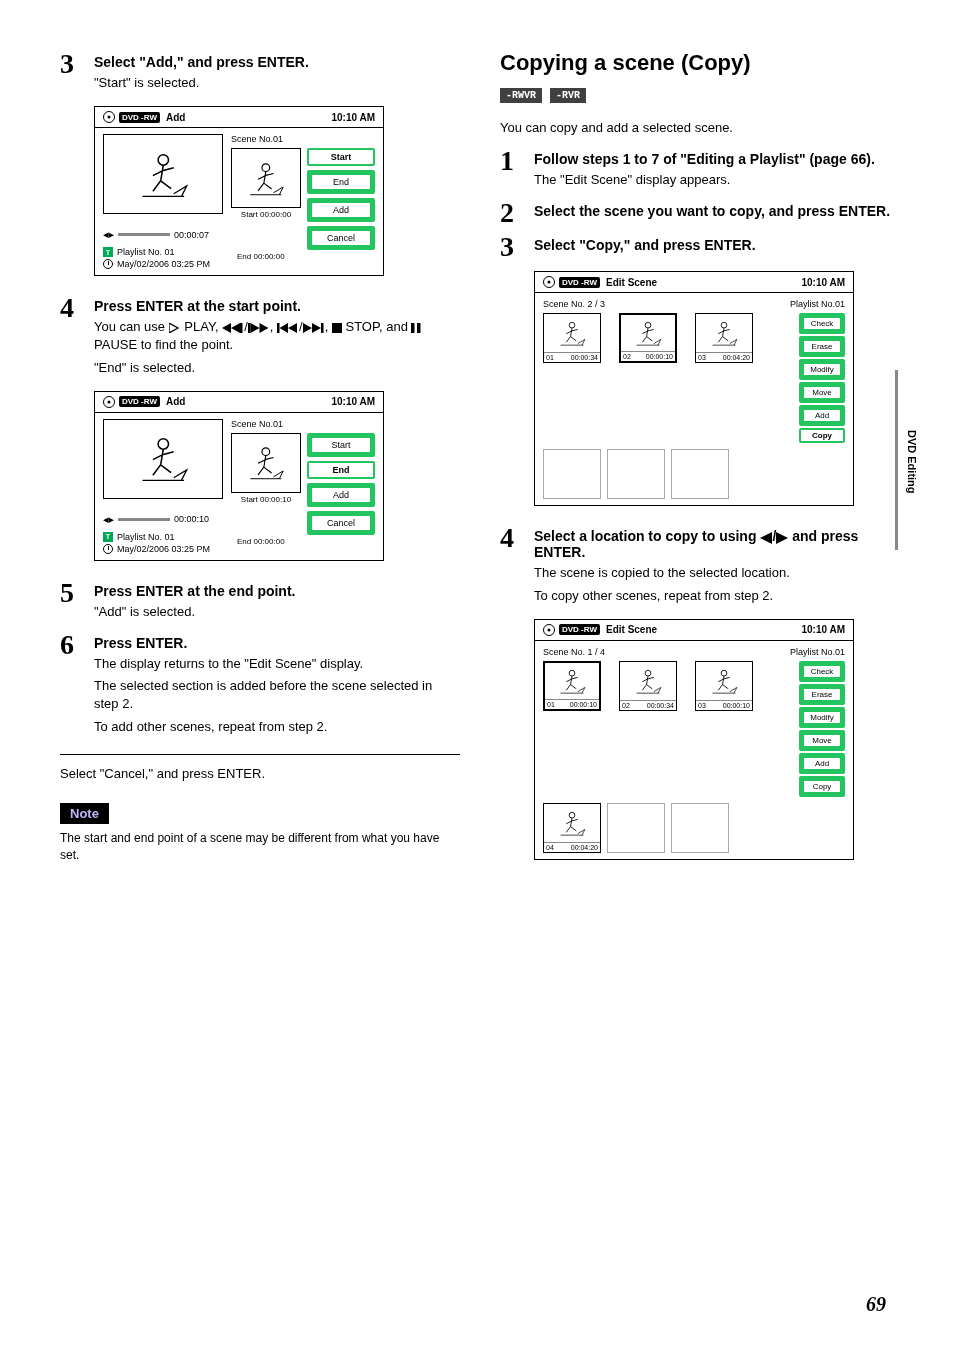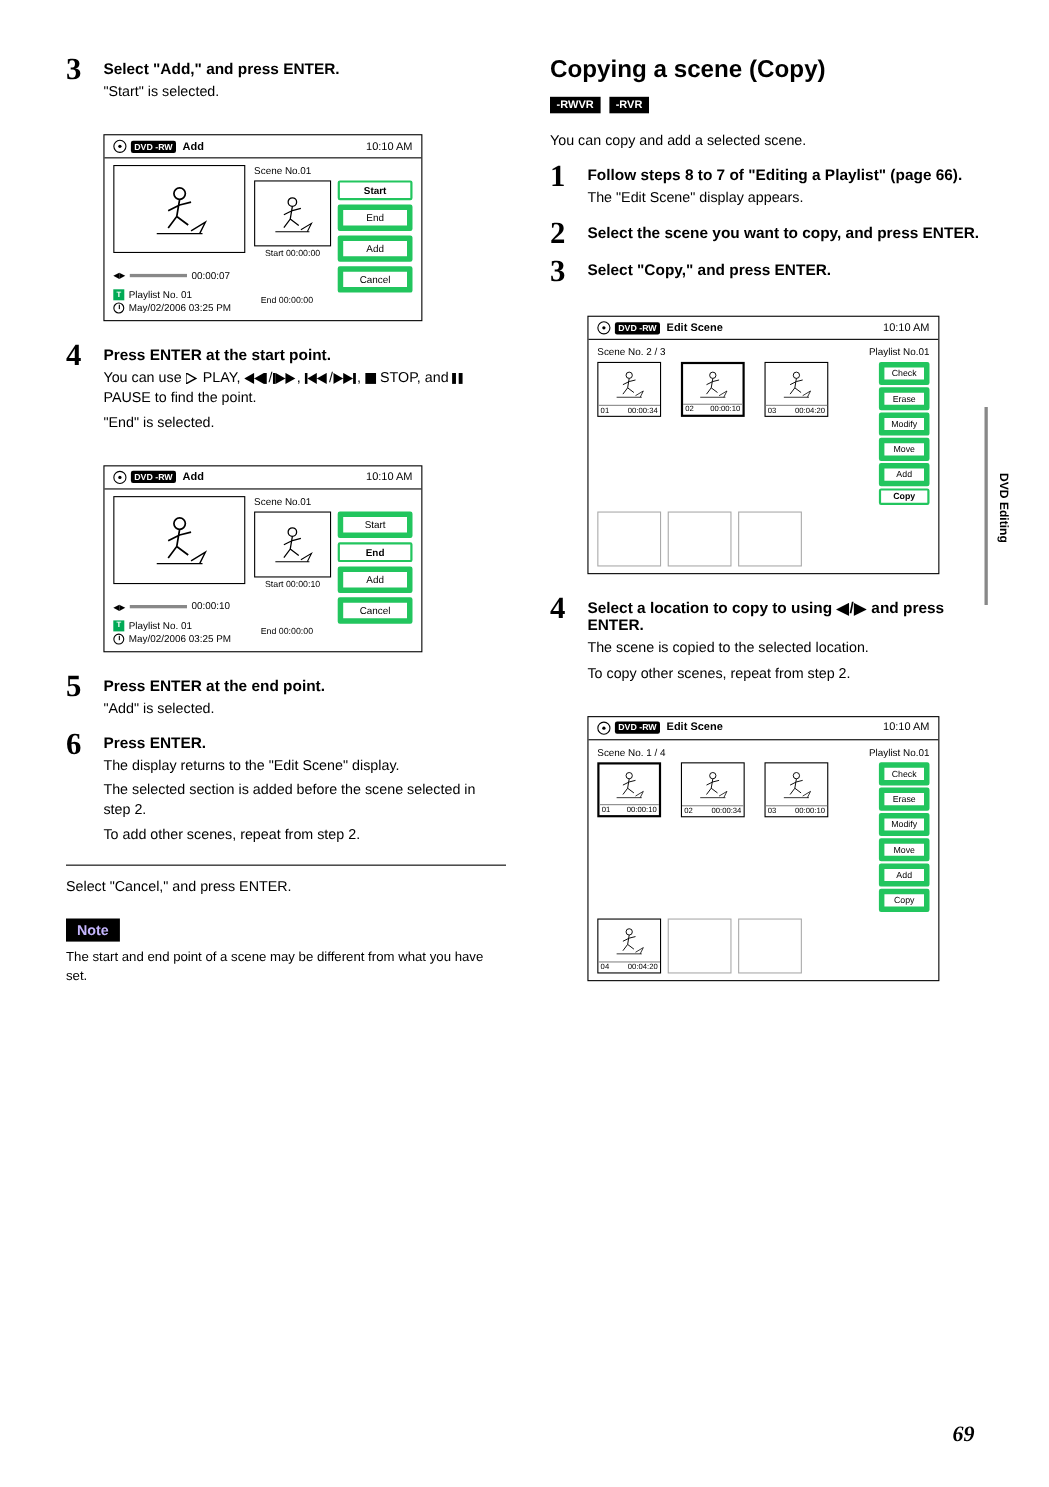--- a/index.html
+++ b/index.html
@@ -8,27 +8,27 @@
   .col { flex: 1; }
   .col-left { width: 400px; flex: none; }
   .col-right { flex: 1; }
 
   .step { display: flex; align-items: flex-start; gap: 10px; margin-bottom: 6px; }
   .step-num { font-size: 28px; font-weight: bold; font-family: "Times New Roman", serif; line-height: 1; width: 24px; flex: none; }
   .step-body { flex: 1; padding-top: 4px; }
   .step-title { font-weight: bold; font-size: 14px; margin-bottom: 4px; font-family: Arial, sans-serif; font-stretch: condensed; }
   .step-text { font-size: 13px; line-height: 1.4; margin-bottom: 4px; }
 
-  .osd-panel { border: 1px solid #000; width: 290px; margin: 26px 0 18px 34px; background: #fff; font-size: 10px; }
+  .osd-panel { border: 1px solid #000; width: 290px; margin: 10px 0 18px 34px; background: #fff; font-size: 10px; }
   .osd-header { display: flex; align-items: center; padding: 4px 8px; }
   .osd-header .disc-icon { width: 12px; height: 12px; border: 1.5px solid #000; border-radius: 50%; margin-right: 4px; position: relative; }
   .osd-header .disc-icon::after { content: ""; position: absolute; width: 3px; height: 3px; background: #000; border-radius: 50%; left: 50%; top: 50%; transform: translate(-50%,-50%); }
   .osd-header .dvd-badge { background: #000; color: #fff; font-size: 8px; padding: 1px 3px; border-radius: 2px; margin-right: 6px; font-weight: bold; }
   .osd-header .osd-title { font-weight: bold; font-size: 10px; }
-  .osd-header .osd-time { margin-left: auto; font-weight: normal; font-size: 10px; text-align: right; }
+  .osd-header .osd-time { margin-left: auto; font-weight: bold; font-size: 10px; text-align: right; }
   .osd-divider { height: 1px; background: #000; margin: 0; }
 
   .osd-add-body { display: flex; padding: 6px 8px 6px 8px; gap: 8px; }
   .osd-add-left { width: 120px; display: flex; flex-direction: column; }
   .osd-add-left .preview-box { width: 120px; height: 80px; border: 1px solid #000; display: flex; align-items: center; justify-content: center; }
   .osd-add-left .timeline { display: flex; align-items: center; gap: 4px; margin-top: 14px; font-size: 9px; }
   .osd-add-left .timeline .tl-bar { width: 52px; height: 3px; background: #888; }
   .osd-add-left .pl-row { display:flex; align-items:center; gap:4px; font-size:9px; margin-top:6px;}
   .osd-add-left .pl-row .t-icon { width:10px;height:10px;background:#0a5; display:flex;align-items:center;justify-content:center;color:#fff;font-size:7px;font-weight:bold;}
   .osd-add-left .clock-row { display:flex; align-items:center; gap:4px; font-size:9px; margin-top:2px;}
@@ -59,21 +59,21 @@
   .osd-edit-row2 { display:flex; gap:6px; margin-top:6px;}
 
   .skater-svg { width: 70%; height: 70%; }
 
   .subhead { font-weight: bold; font-size: 14px; margin-top: 14px; margin-bottom: 4px; }
   .note-box { background: #000; color: #c4b5fd; display: inline-block; padding: 3px 10px; font-weight: bold; font-size: 13px; margin-top: 16px; margin-bottom: 6px; }
   .note-text { font-size: 12px; line-height:1.4;}
 
   .section-title { font-size: 22px; font-weight: bold; margin-bottom: 12px; }
   .format-badges { display:flex; gap:8px; margin-bottom:16px;}
-  .fmt { background:#000000; color:#fff; font-size:10px; padding:2px 6px; font-weight:bold;}
+  .fmt { background:#404040; color:#fff; font-size:10px; padding:2px 6px; font-weight:bold;font-family:Liberation Mono, monospace;}
 
   .icon-inline svg { vertical-align: middle; }
 
   .side-tab { position: absolute; right: 36px; top: 430px; writing-mode: vertical-rl; font-size: 11px; font-weight: bold; font-family: Arial, sans-serif; }
   .side-bar { position: absolute; right: 56px; top: 370px; width: 3px; height: 180px; background: #888;}
 
   .page-num { position: absolute; right: 68px; bottom: 36px; font-size: 20px; font-weight: bold; font-style: italic; font-family: "Times New Roman", serif; }
 
   .hr { height:1px; background:#000; margin: 14px 0 10px 0;}
 </style>
@@ -303,21 +303,21 @@
     <div class="format-badges">
       <span class="fmt">-RWVR</span>
       <span class="fmt">-RVR</span>
     </div>
 
     <div class="step-text" style="margin-bottom:10px">You can copy and add a selected scene.</div>
 
     <div class="step">
       <div class="step-num">1</div>
       <div class="step-body">
-        <div class="step-title">Follow steps 8 to 7 of "Editing a Playlist" (page 66).</div>
+        <div class="step-title">Follow steps 1 to 7 of "Editing a Playlist" (page 66).</div>
         <div class="step-text">The "Edit Scene" display appears.</div>
       </div>
     </div>
 
     <div class="step">
       <div class="step-num">2</div>
       <div class="step-body">
         <div class="step-title">Select the scene you want to copy, and press ENTER.</div>
       </div>
     </div>

